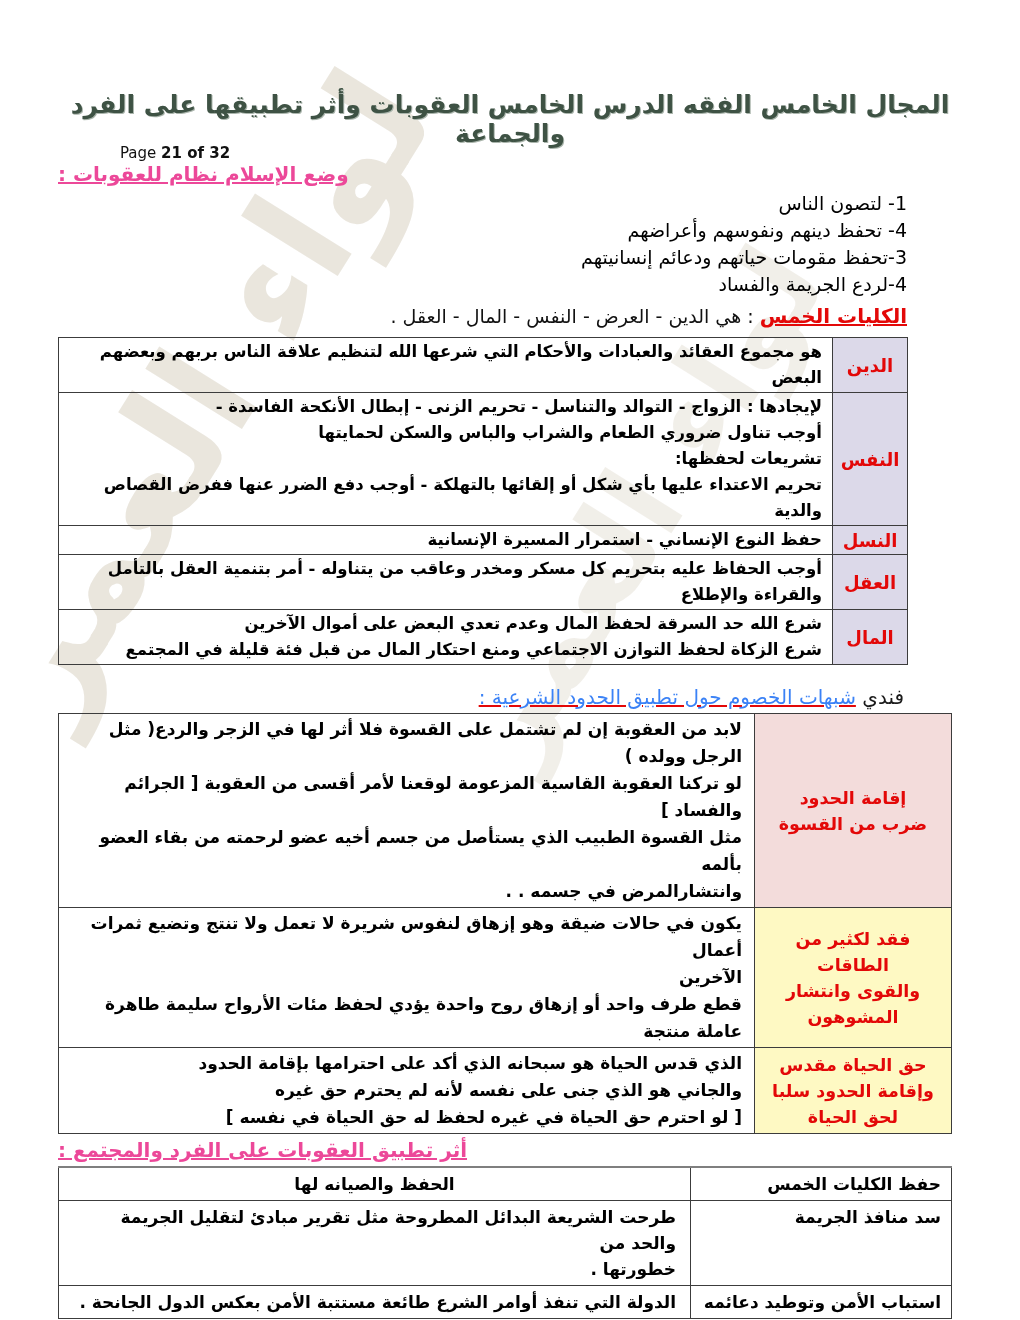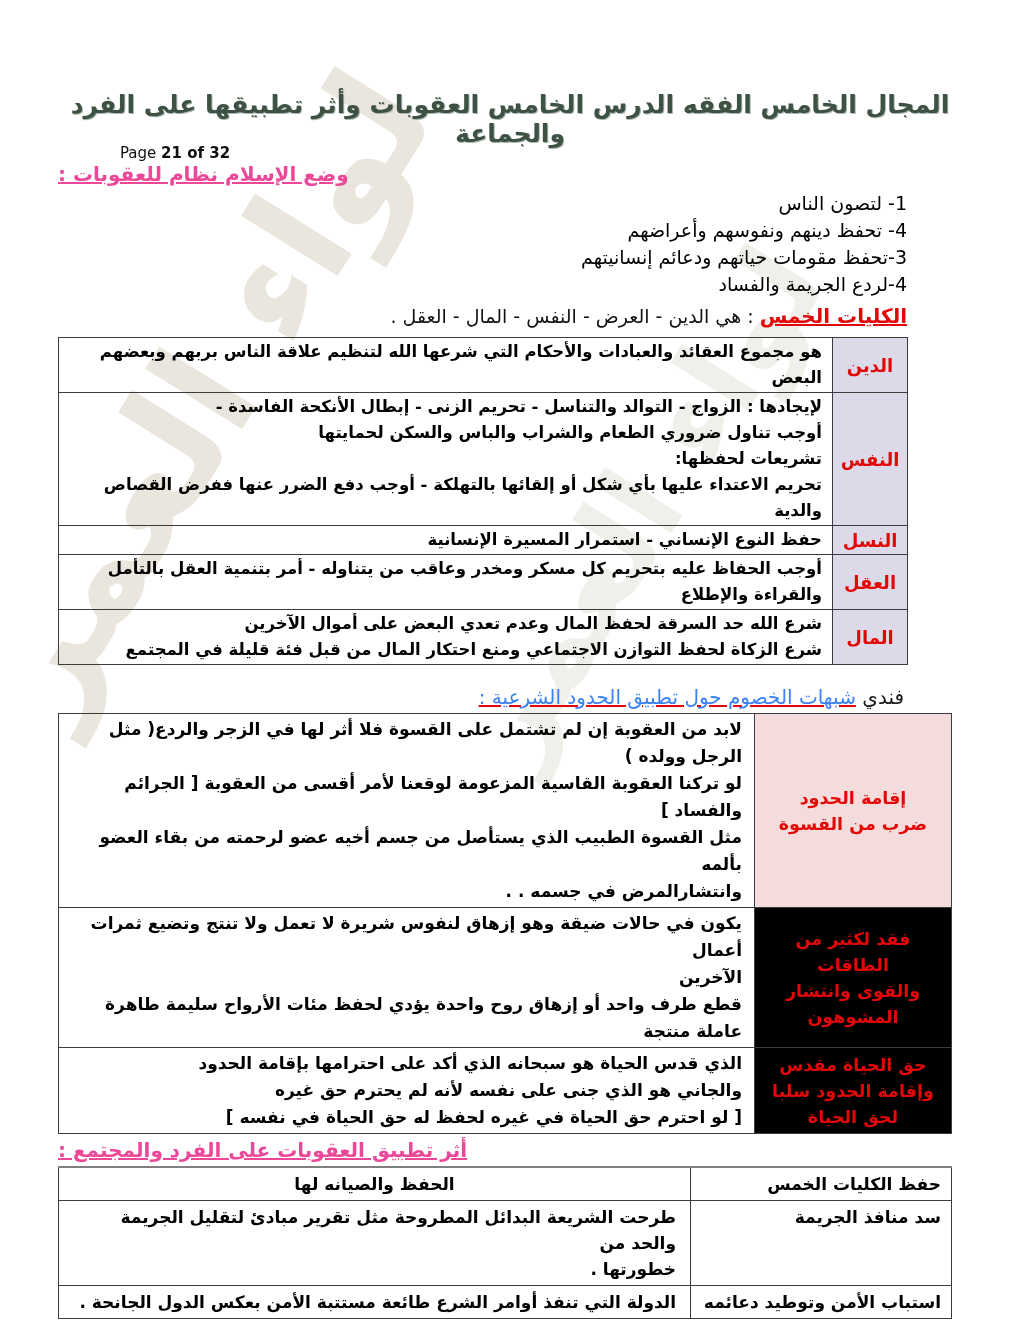--- a/index.html
+++ b/index.html
@@ -41,21 +41,21 @@
   .t1{width:850px;margin:6px 46px 0 0;}
   .t1 td.lbl{width:66px;background:#dcd9e9;color:#e30808;font-weight:bold;
              text-align:center;font-size:18px;padding:2px 4px;}
   .t1 td.txt{font-size:16.5px;font-weight:bold;line-height:26px;padding:1px 10px;
              white-space:pre-line;}
 
   .t2{width:894px;margin:4px 3px 0 0;}
   .t2 td.lbl{width:188px;color:#e30808;font-weight:bold;text-align:center;
              font-size:17.5px;line-height:26px;padding:2px 4px;white-space:pre-line;}
   .t2 .bg-pink{background:#f3dcdb;margin-left:39px;}
-  .t2 .bg-lav{background:#000000;}
+  .t2 .bg-lav{background:#fef9c3;}
   .t2 td.txt{font-size:17px;font-weight:bold;line-height:27px;padding:2px 12px;
              white-space:pre-line;}
 
   .t3{width:894px;margin:4px 3px 0 0;border-top:2px solid #7f7f7f;}
   .t3 td{font-size:17px;font-weight:bold;line-height:26px;white-space:pre-line;}
   .t3 td.rcol{width:246px;text-align:right;padding:3px 10px 3px 4px;vertical-align:top;}
   .t3 td.lcol{text-align:right;padding:3px 14px;margin-left:32px;}
   .t3 td.center{text-align:center;}
 </style>
 </head>

